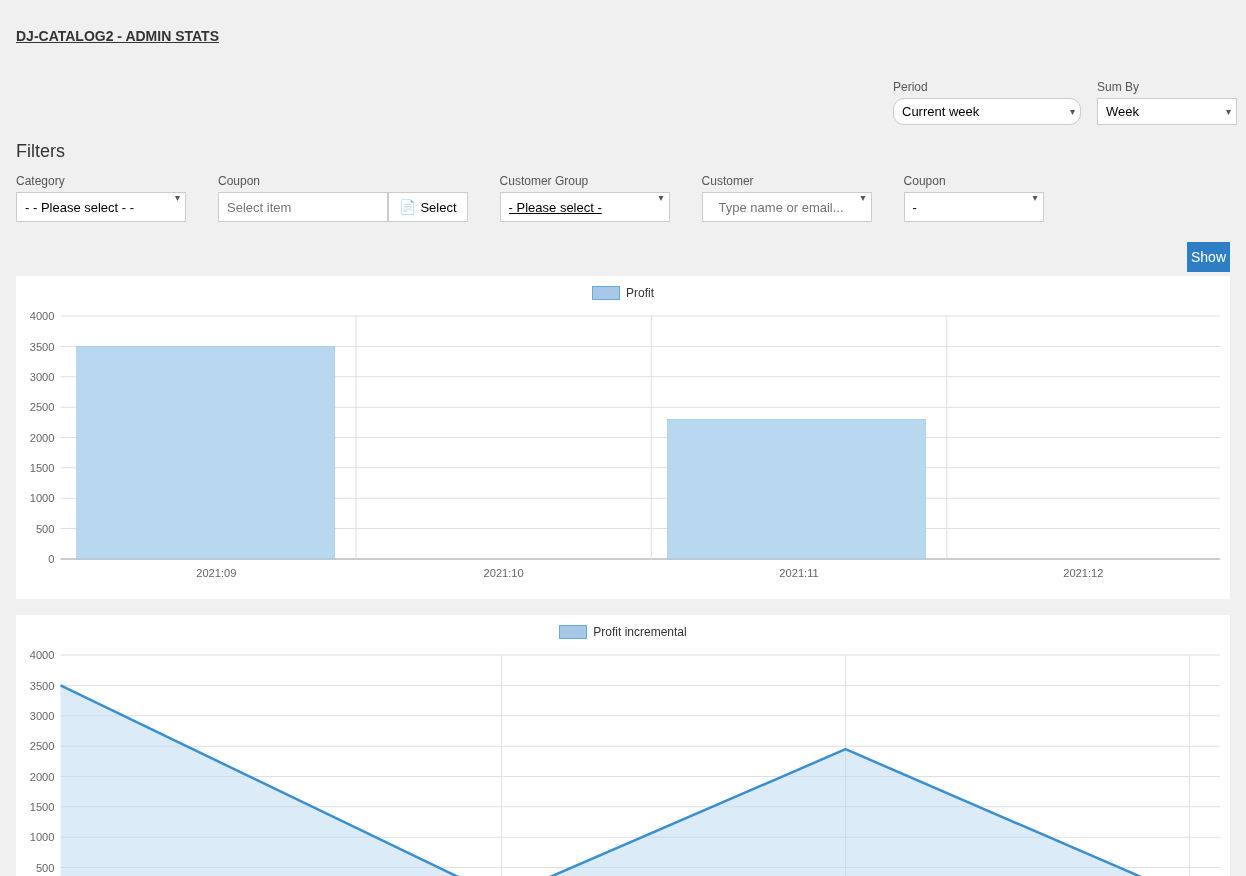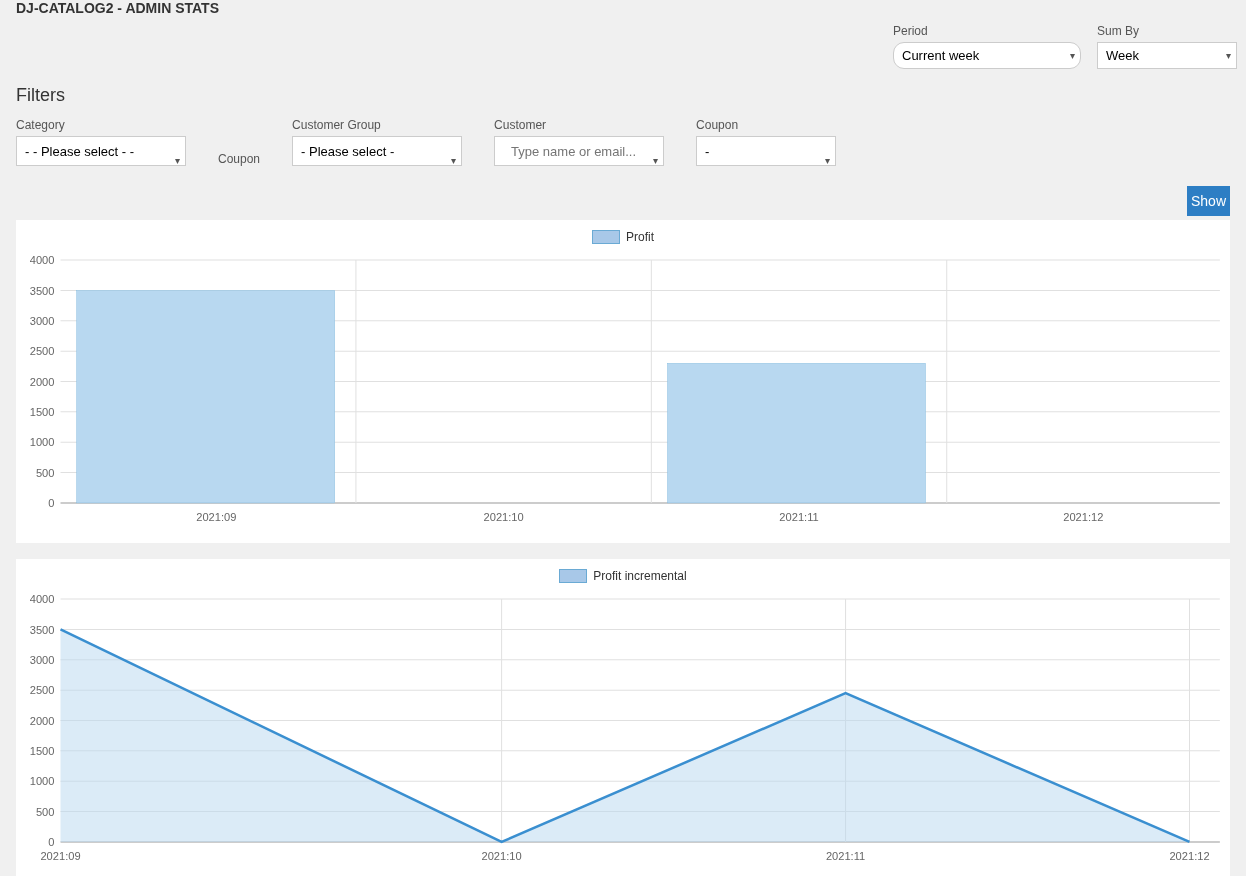--- a/index.html
+++ b/index.html
@@ -3,25 +3,26 @@
   <meta charset="utf-8">
   <style>
     * { box-sizing: border-box; margin: 0; padding: 0; }
     body {
       font-family: Arial, sans-serif;
       font-size: 13px;
       background: #f0f0f0;
       color: #333;
     }
     .header {
-      padding: 0 16px;
+      padding: 28px 16px;
       font-weight: bold;
       font-size: 14px;
       color: #333;
       background: #f0f0f0;
+      text-decoration: underline;
     }
     .top-controls {
       display: flex;
       justify-content: flex-end;
       align-items: flex-start;
       padding: 8px 9px;
       gap: 16px;
     }
     .control-group {
       display: flex;
@@ -116,21 +117,21 @@
       background: #fff;
       padding: 5px 28px 5px 8px;
       font-size: 13px;
       height: 30px;
       cursor: pointer;
       outline: none;
     }
     .select-wrap-inline {
       position: relative;
       display: inline-flex;
-      align-items: flex-end;
+      align-items: flex-start;
     }
     .select-wrap-inline .arr {
       position: absolute;
       right: 6px;
       pointer-events: none;
       font-size: 10px;
       color: #555;
     }
     .show-btn {
       background: #2d7ec4;
@@ -222,26 +223,33 @@
       <div class="select-wrap-inline">
         <select class="select-drop" style="width:170px;">
           <option>- - Please select - -</option>
         </select>
         <span class="arr">▾</span>
       </div>
     </div>
 
     <div class="filter-group">
       <label>Coupon</label>
+      <div class="product-filter">
+        <input type="text" placeholder="Select item" style="width: 170px;">
+        <button>
+          <span style="font-size:14px;">📄</span>
+          <span>Select</span>
+        </button>
+      </div>
     </div>
 
     <div class="filter-group">
       <label>Customer Group</label>
       <div class="select-wrap-inline">
-        <select class="select-drop" style="width:170px;">
+        <select class="select-drop" style="width:170px;text-decoration:underline;">
           <option>- Please select -</option>
         </select>
         <span class="arr">▾</span>
       </div>
     </div>
 
     <div class="filter-group">
       <label>Customer</label>
       <div class="select-wrap-inline">
         <input type="text" placeholder="Type name or email..." style="width: 170px; border: 1px solid rgb(204, 204, 204); padding: 5px 28px 5px 16px; height: 30px; font-size: 13px; outline: none;">

